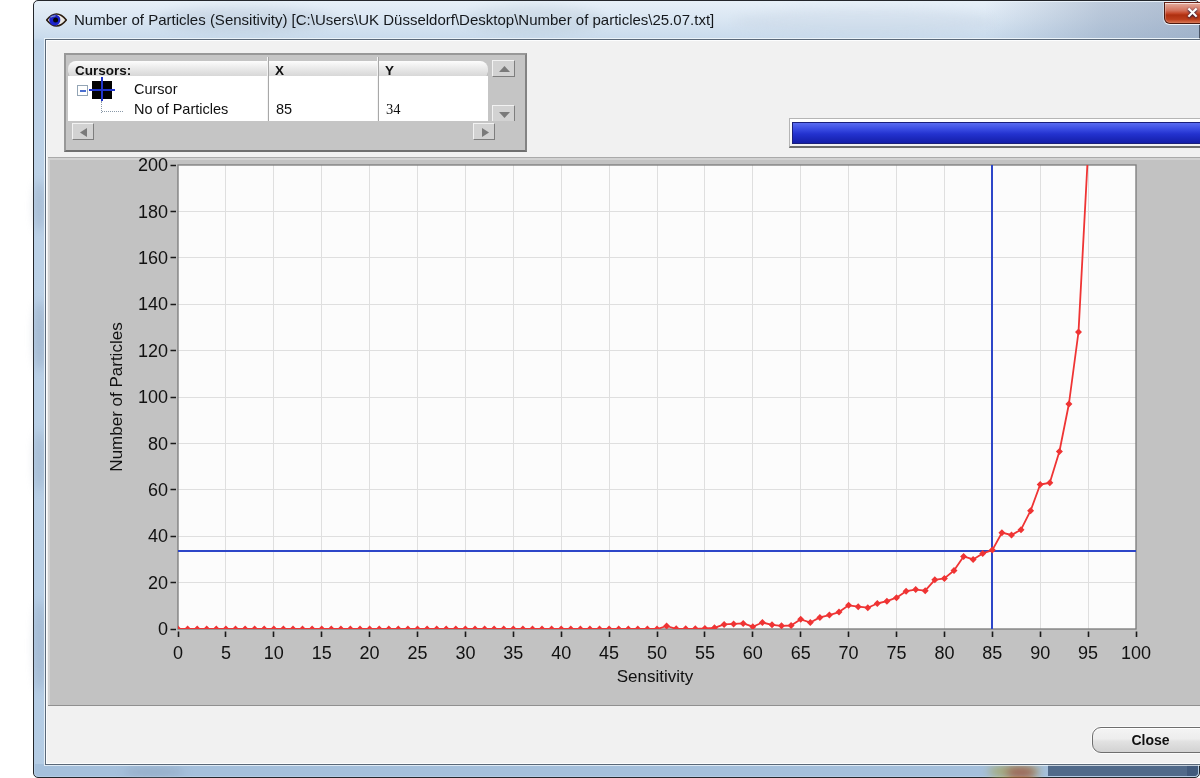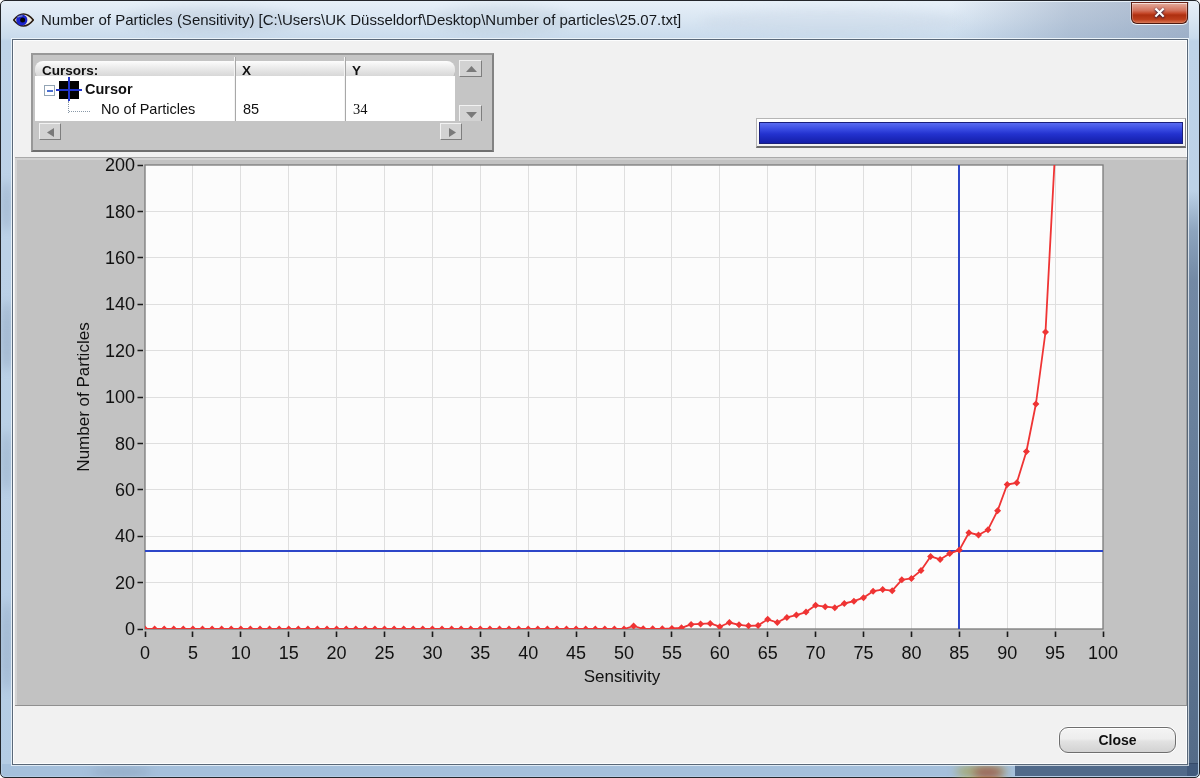--- a/index.html
+++ b/index.html
@@ -1,16 +1,16 @@
 <!DOCTYPE html>
 <html><head><meta charset="utf-8"><style>
 * { margin:0; padding:0; box-sizing:border-box; }
 html,body { width:1200px; height:778px; overflow:hidden; font-family:"Liberation Sans",sans-serif; }
 .win { position:absolute; inset:0; border:1px solid #23262b; border-radius:5px;
-  background:linear-gradient(180deg,#e7f0f8 0,#d8e5f2 20px,#c9dbec 37px,#bed3e8 40px,#b4cce4 100%); }
+  background:linear-gradient(180deg,#e7f0f8 0,#d8e5f2 20px,#c9dbec 37px,#bed3e8 40px,#b4cce4 100%);margin-left:33px; }
 .smudge { position:absolute; border-radius:50%; filter:blur(4px); }
 .titletext { position:absolute; left:40px; top:10px; font-size:15px; color:#15181c; white-space:pre; }
 .eyeicon { position:absolute; left:12px; top:12px; }
 .xbtn { position:absolute; left:1130px; top:1px; width:57px; height:22px;
   border:1px solid #4e1a10; border-top:1px solid #6e2418; border-radius:0 0 6px 6px;
   background:linear-gradient(180deg,#e9b0a0 0%,#e0a090 8%,#d2705a 38%,#c44628 52%,#ae2f10 60%,#bc3e1c 82%,#d26a48 96%,#d98060 100%);
   box-shadow:inset 0 1px 0 rgba(255,255,255,.6), inset 1px 0 0 rgba(255,255,255,.25), inset -1px 0 0 rgba(255,255,255,.25), 0 1px 0 rgba(250,252,255,.65), 1px 1px 0 rgba(250,252,255,.4), -1px 1px 0 rgba(250,252,255,.4); }
 .xbtn span { display:block; text-align:center; color:#fff; font-size:15px; font-weight:bold; line-height:20px;
   text-shadow:0 1px 2px rgba(20,20,60,.9), 0 0 2px rgba(30,30,80,.5); }
 .client { position:absolute; left:11px; top:38px; width:1176px; height:726px;
@@ -74,21 +74,21 @@
       <div class="content">
     <div class="curpanel">
       <div class="cp-hdr">
         <div class="cell" style="left:0;width:199px;">Cursors:</div>
         <div class="cell" style="left:200px;width:109px;">X</div>
         <div class="cell" style="left:310px;width:110px;">Y</div>
       </div>
       <div class="cp-body"></div>
       <div class="cp-div" style="left:202px;"></div>
       <div class="cp-div" style="left:312px;"></div>
-      <div class="cp-row" style="left:52px;top:25px;font-weight:bold;">Cursor</div>
+      <div class="cp-row" style="left:68px;top:25px;">Cursor</div>
       <div class="cp-row" style="left:68px;top:45px;">No of Particles</div>
       <div class="cp-row" style="left:210px;top:45px;">85</div>
       <div class="cp-row" style="left:320px;top:45px;font-family:Liberation Serif, serif;">34</div>
       <div style="position:absolute;left:11px;top:30px;width:11px;height:11px;background:#fff;border:1px solid #93a5b5;"></div>
       <div style="position:absolute;left:13.5px;top:34.8px;width:6px;height:1.8px;background:#4a6fd0;"></div>
       <div style="position:absolute;left:26px;top:26px;width:20px;height:18px;background:#020202;"></div>
       <div style="position:absolute;left:34.5px;top:22px;width:2.6px;height:24px;background:#2135cc;"></div>
       <div style="position:absolute;left:23px;top:33.5px;width:26px;height:2.6px;background:#2135cc;"></div>
       <div style="position:absolute;left:35px;top:46px;height:12px;border-left:1.5px dotted #8a99a8;"></div>
       <div style="position:absolute;left:36px;top:55px;width:21px;height:2px;border-bottom:1.5px dotted #8a99a8;"></div>

